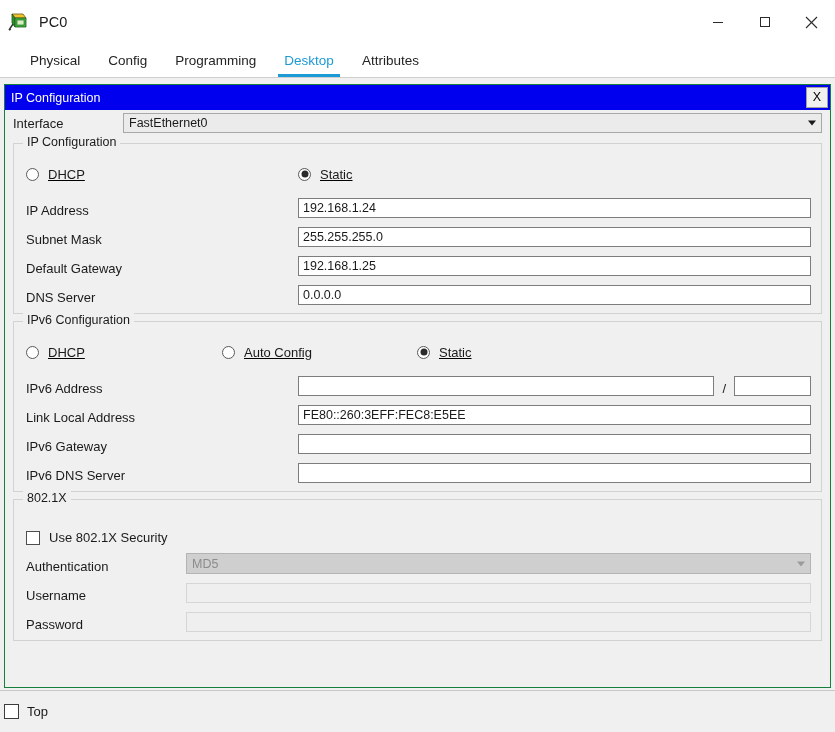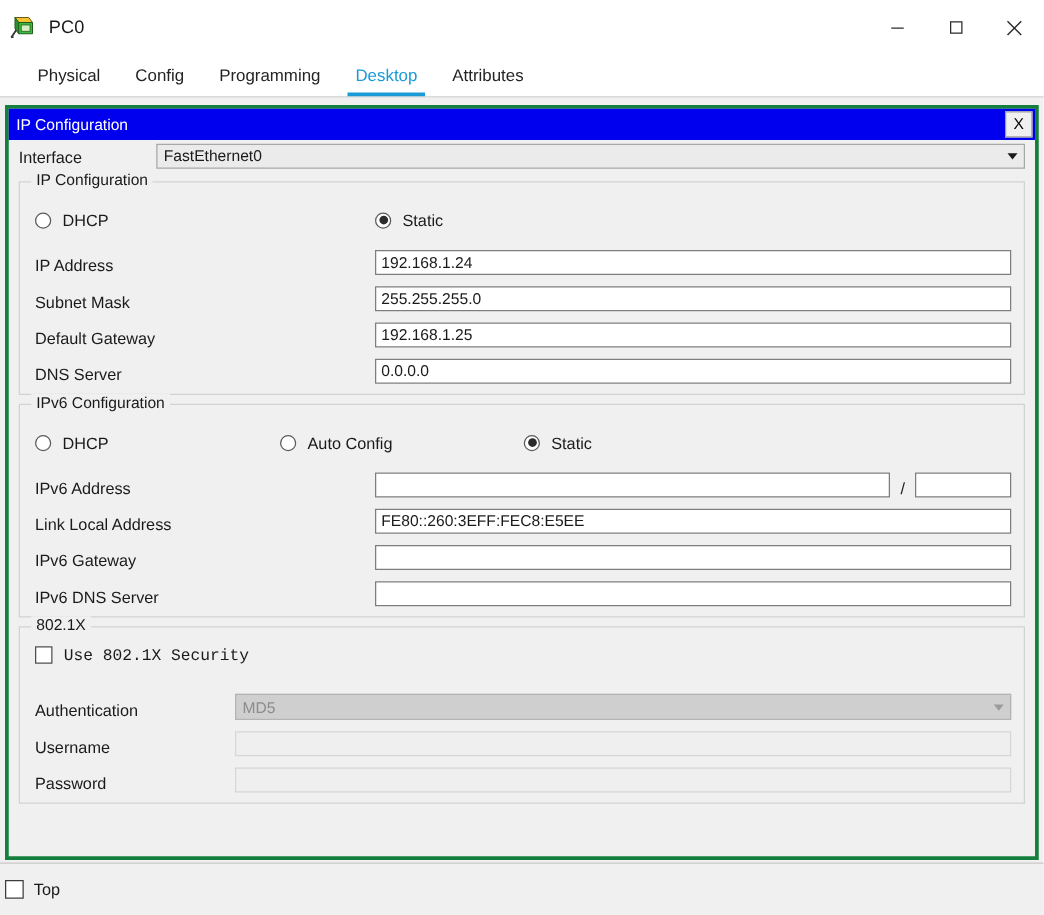--- a/index.html
+++ b/index.html
@@ -99,21 +99,21 @@
     background: #1c9ad6;
   }
 
   
   .inner-window {
     position: absolute;
     left: 4px; top: 84px;
     width: 827px;
     height: 604px;
     background: #f0f0f0;
-    border: 3px solid #15803d;
+    border: 1px solid #15803d;
     box-sizing: border-box;
   }
 
   .inner-titlebar {
     position: relative;
     height: 25px;
     background: #0000ee;
     display: flex;
     align-items: center;
     box-sizing: border-box;
@@ -258,20 +258,21 @@
     user-select: none;
   }
 
   
   .radio-row {
     display: flex;
     align-items: center;
     height: 30px;
     padding-left: 12px;
     box-sizing: border-box;
+    text-decoration: underline;
   }
   .radio-item {
     display: flex;
     align-items: center;
     cursor: default;
     user-select: none;
   }
   .radio {
     width: 13px; height: 13px;
     border-radius: 50%;
@@ -292,25 +293,24 @@
   }
   .radio-label {
     font-size: 13px;
     color: #1a1a1a;
     margin-left: 9px;
   }
 
   
   .check-row {
     display: flex;
-    align-items: flex-start;
+    align-items: flex-end;
     height: 30px;
     padding-left: 12px;
     box-sizing: border-box;
-    font-family: Liberation Mono, monospace;
   }
   .checkbox {
     width: 14px; height: 14px;
     border: 1.3px solid #4d4d4d;
     background: #ffffff;
     box-sizing: border-box;
     flex: 0 0 auto;
     cursor: default;
   }
   .check-label {

